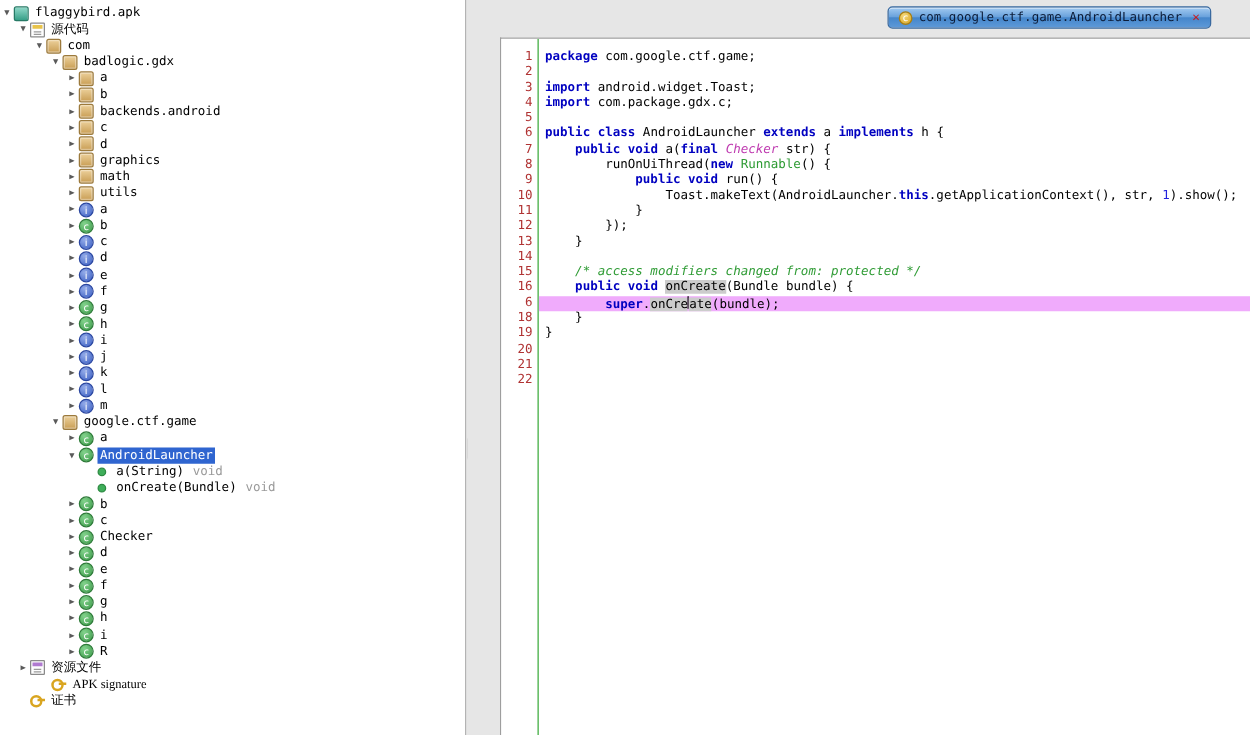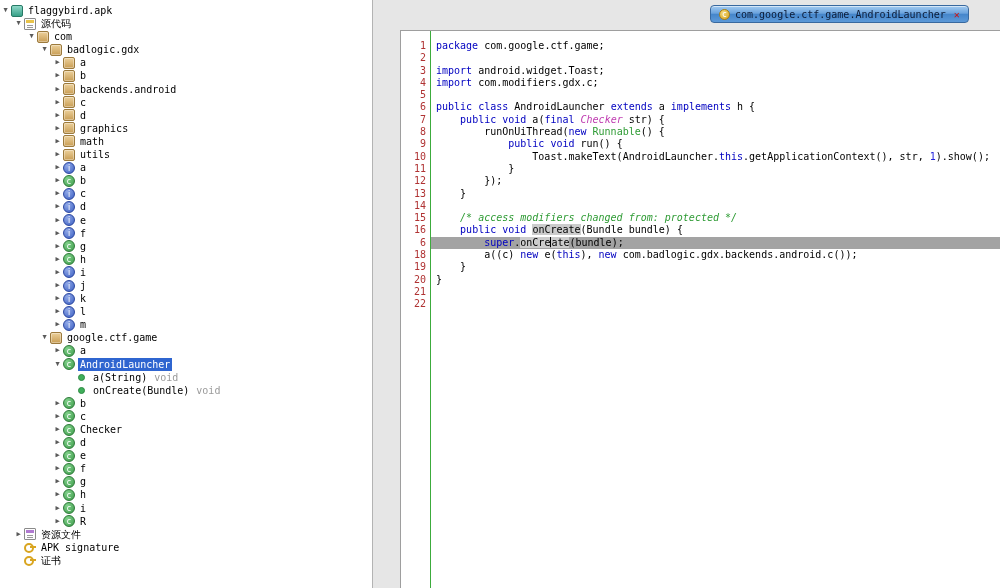--- a/index.html
+++ b/index.html
@@ -56,22 +56,22 @@
               font-family:"DejaVu Sans",sans-serif; }
   .tab-close { color:#cc1414; font-weight:bold; font-size:10px; margin-left:3px; cursor:default; }
 
   .editor { position:absolute; left:26px; top:30px; right:0; bottom:0; background:#fff;
             border-top:1px solid #9e9e9e; border-left:1px solid #9e9e9e; display:flex; overflow:hidden; }
   .gutter { flex:none; width:30px; padding:9px 4px 0 0; text-align:right; font-size:10px;
             line-height:12.3px; color:#b03333; border-right:1px solid #3cab3c; background:#fff; }
   .gnum { height:12.3px; }
   .code { flex:1; padding-top:9px; font-size:10px; line-height:12.3px; overflow:hidden; }
   .cline { height:12.3px; white-space:pre; padding-left:5px; }
-  .cline.current { background:#a3a3a3; }
-  .tok-k { color:#0000c0; font-weight:normal; }
+  .cline.current { background:#f0abfc; }
+  .tok-k { color:#0000c0; font-weight:bold; }
   .tok-p { color:#000; }
   .tok-t { color:#bf3bb0; font-style:italic; }
   .tok-i { color:#2e9b34; }
   .tok-c { color:#2e9b34; font-style:italic; }
   .tok-n { color:#2222dd; }
   .tok-h { background:#cccccc; }
   .caret { display:inline-block; width:1px; height:10px; background:#000; vertical-align:-1px; }
 </style>
 </head>
 <body>
@@ -280,21 +280,21 @@
         <div class="tree-row" style="padding-left: 52px;">
           <span class="arrow">▶</span>
           <span class="ticon ticon-class">c</span>
           <span class="tlabel">R</span>
         </div>
         <div class="tree-row" style="padding-left: 13px;">
           <span class="arrow">▶</span>
           <span class="ticon ticon-resource"></span>
           <span class="tlabel">资源文件</span>
         </div>
-        <div class="tree-row" style="padding-left: 13px;">
+        <div class="tree-row" style="padding-left: 30px; font-family: Liberation Serif, serif;">
           <span class="arrow"></span>
           <span class="ticon ticon-key"></span>
           <span class="tlabel">APK signature</span>
         </div>
         <div class="tree-row" style="padding-left: 13px;">
           <span class="arrow"></span>
           <span class="ticon ticon-key"></span>
           <span class="tlabel">证书</span>
         </div>
       </div>
@@ -333,34 +333,33 @@
           <div class="gnum">18</div>
           <div class="gnum">19</div>
           <div class="gnum">20</div>
           <div class="gnum">21</div>
           <div class="gnum">22</div>
         </div>
       <div class="code">
           <div class="cline"><span class="tok-k">package</span><span class="tok-p"> com.google.ctf.game;</span></div>
           <div class="cline"></div>
           <div class="cline"><span class="tok-k">import</span><span class="tok-p"> android.widget.Toast;</span></div>
-          <div class="cline"><span class="tok-k">import</span><span class="tok-p"> com.modifiers.gdx.c;</span></div>
+          <div class="cline"><span class="tok-k">import</span><span class="tok-p"> com.package.gdx.c;</span></div>
           <div class="cline"></div>
           <div class="cline"><span class="tok-k">public</span><span class="tok-p"> </span><span class="tok-k">class</span><span class="tok-p"> AndroidLauncher </span><span class="tok-k">extends</span><span class="tok-p"> a </span><span class="tok-k">implements</span><span class="tok-p"> h {</span></div>
           <div class="cline"><span class="tok-p">    </span><span class="tok-k">public</span><span class="tok-p"> </span><span class="tok-k">void</span><span class="tok-p"> a(</span><span class="tok-k">final</span><span class="tok-p"> </span><span class="tok-t">Checker</span><span class="tok-p"> str) {</span></div>
           <div class="cline"><span class="tok-p">        runOnUiThread(</span><span class="tok-k">new</span><span class="tok-p"> </span><span class="tok-i">Runnable</span><span class="tok-p">() {</span></div>
           <div class="cline"><span class="tok-p">            </span><span class="tok-k">public</span><span class="tok-p"> </span><span class="tok-k">void</span><span class="tok-p"> run() {</span></div>
           <div class="cline"><span class="tok-p">                Toast.makeText(AndroidLauncher.</span><span class="tok-k">this</span><span class="tok-p">.getApplicationContext(), str, </span><span class="tok-n">1</span><span class="tok-p">).show();</span></div>
           <div class="cline"><span class="tok-p">            }</span></div>
           <div class="cline"><span class="tok-p">        });</span></div>
           <div class="cline"><span class="tok-p">    }</span></div>
           <div class="cline"></div>
           <div class="cline"><span class="tok-c">    /* access modifiers changed from: protected */</span></div>
           <div class="cline"><span class="tok-p">    </span><span class="tok-k">public</span><span class="tok-p"> </span><span class="tok-k">void</span><span class="tok-p"> </span><span class="tok-h">onCreate</span><span class="tok-p">(Bundle bundle) {</span></div>
           <div class="cline current"><span class="tok-p">        </span><span class="tok-k">super</span><span class="tok-p">.</span><span class="tok-h">onCre</span><span class="caret"></span><span class="tok-h">ate</span><span class="tok-p">(bundle);</span></div>
-          <div class="cline"><span class="tok-p">        a((c) </span><span class="tok-k">new</span><span class="tok-p"> e(</span><span class="tok-k">this</span><span class="tok-p">), </span><span class="tok-k">new</span><span class="tok-p"> com.badlogic.gdx.backends.android.c());</span></div>
           <div class="cline"><span class="tok-p">    }</span></div>
           <div class="cline"><span class="tok-p">}</span></div>
         </div>
     </div>
   </main>
 
 </div>
 
 </body></html>

